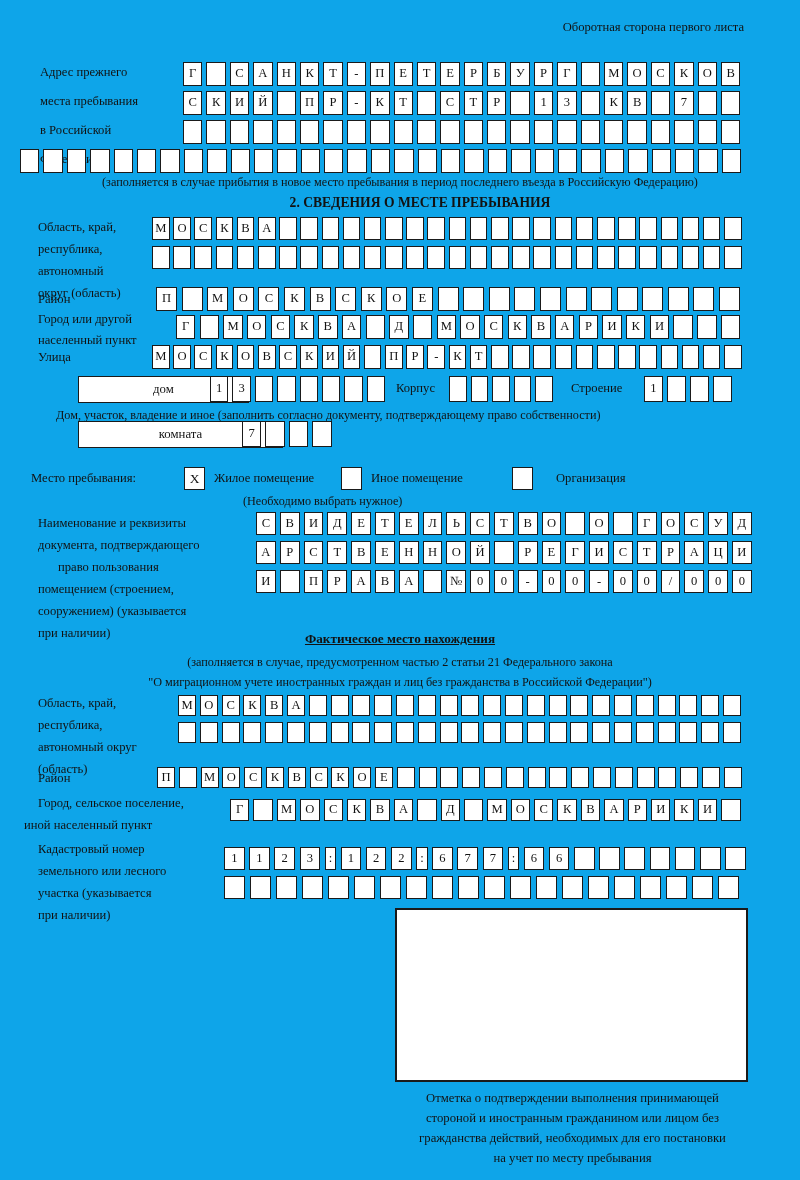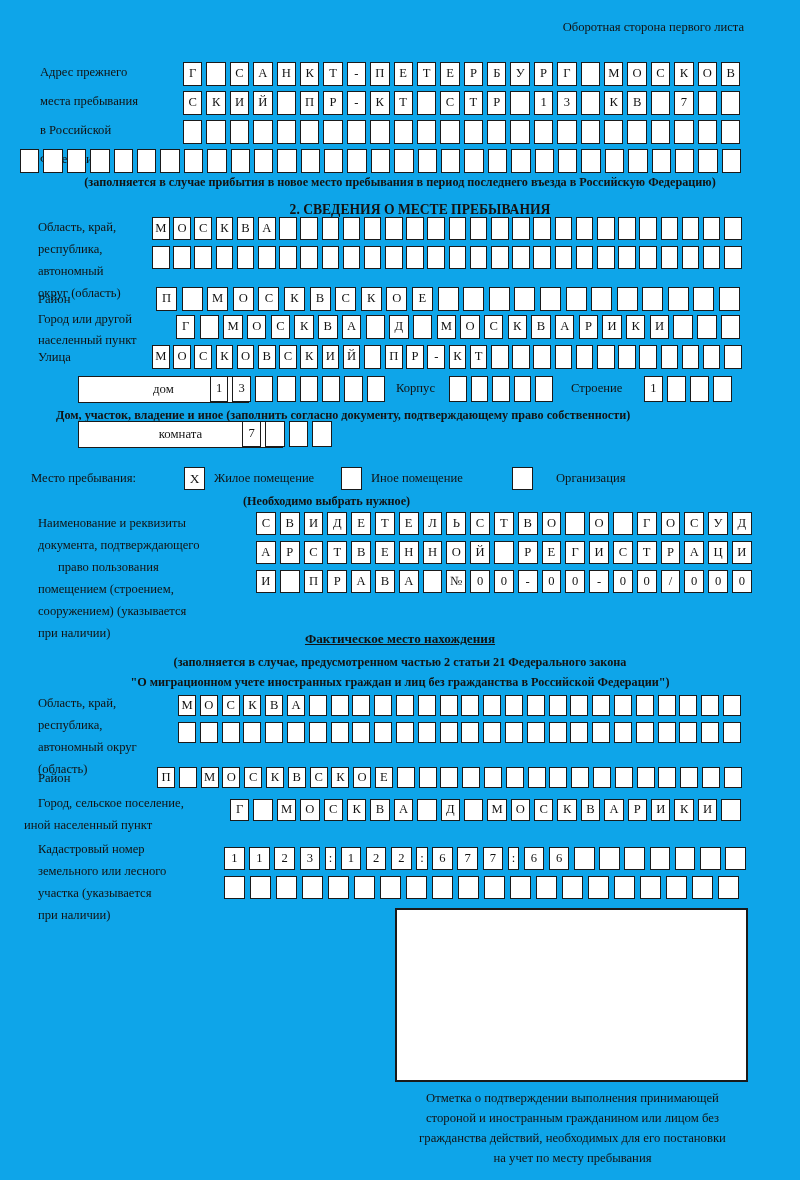--- a/index.html
+++ b/index.html
@@ -5,21 +5,21 @@
   * { margin:0; padding:0; box-sizing:border-box; }
   html,body { background:#ffffff; }
   body {
     width:800px; height:1180px;
     font-family:"Liberation Serif","DejaVu Serif",serif;
     color:#121212;
   }
   .page { position:relative; width:800px; height:1180px; background:#0ea5e9; overflow:hidden; }
   .abs { position:absolute; white-space:nowrap; }
   .lbl { font-size:12.6px; line-height:1.1; }
-  .note { font-size:12.2px; line-height:1.1;font-weight:bold; }
+  .note { font-size:12.2px; line-height:1.1; }
   .title { font-size:13.6px; font-weight:bold; }
   .center { left:0; width:800px; text-align:center; }
   .row { position:absolute; display:flex; align-items:flex-start; }
   .cell {
     flex:0 0 auto;
     width:var(--cw,19px); height:var(--ch,24px);
     border:1.5px solid #1a1a1a;
     margin-right:var(--gap,4px);
     text-align:center;
     font-size:12.6px;
@@ -157,21 +157,21 @@
       <span class="cell"></span>
       <span class="cell"></span>
       <span class="cell"></span>
       <span class="cell"></span>
       <span class="cell"></span>
       <span class="cell"></span>
     </div>
 
   <div class="abs note center" style="top:176px;">(заполняется в случае прибытия в новое место пребывания в период последнего въезда в Российскую Федерацию)</div>
 
-  <div class="abs title center" style="top:202px;padding-left:40px;">2. СВЕДЕНИЯ О МЕСТЕ ПРЕБЫВАНИЯ</div>
+  <div class="abs title center" style="top:195px;padding-left:40px;">2. СВЕДЕНИЯ О МЕСТЕ ПРЕБЫВАНИЯ</div>
 
   <div class="abs lbl" style="left:38px; top:221px;">Область, край,</div>
   <div class="abs lbl" style="left:38px; top:243px;">республика,</div>
   <div class="abs lbl" style="left:38px; top:265px;">автономный</div>
   <div class="abs lbl" style="left:38px; top:287px;">округ (область)</div>
   <div class="row" style="left:152px; top:217px; --cw:17.6px; --gap:3.6px; --ch:23px;">
       <span class="cell">М</span>
       <span class="cell">О</span>
       <span class="cell">С</span>
       <span class="cell">К</span>

